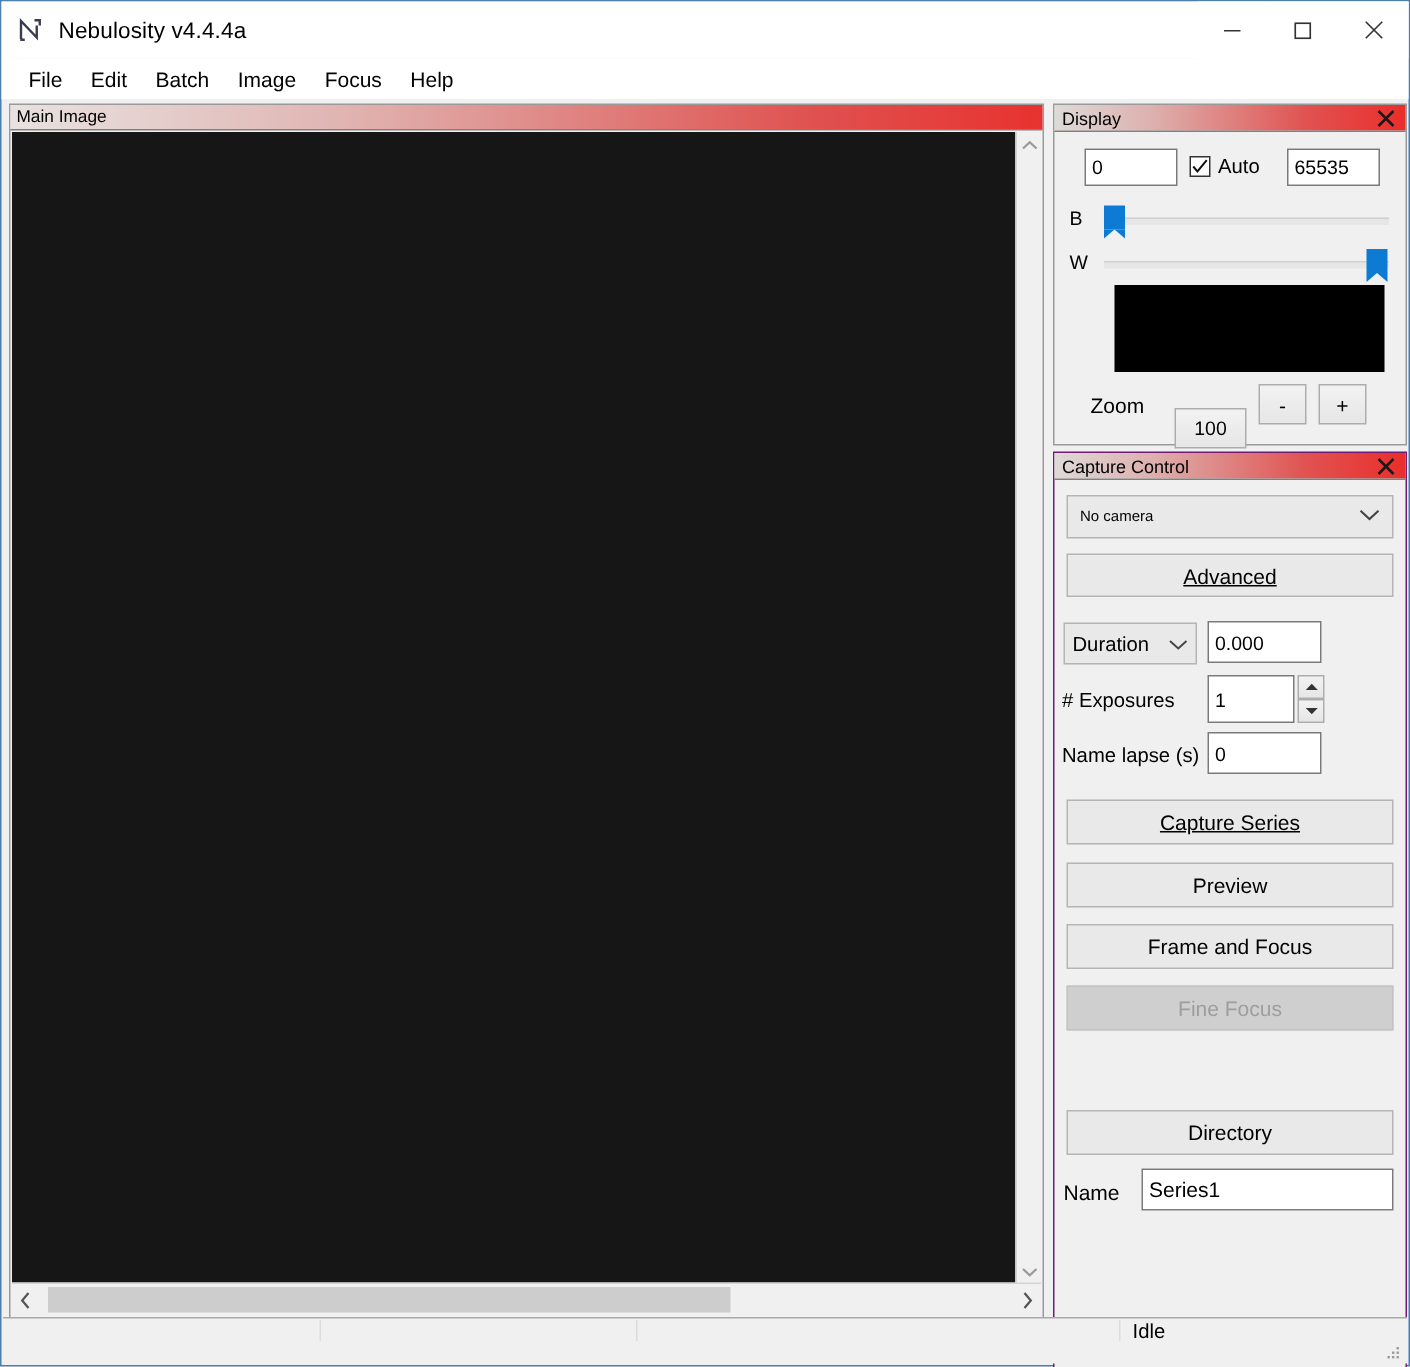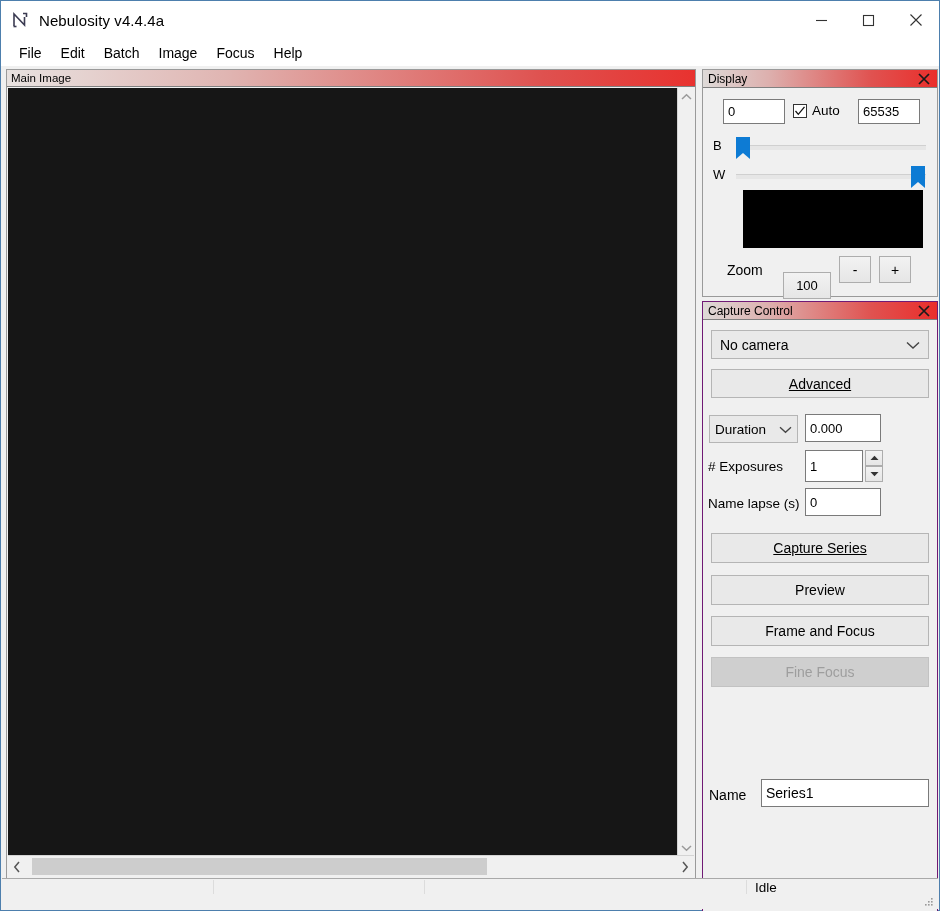--- a/index.html
+++ b/index.html
@@ -308,21 +308,21 @@
   #camera-select {
     position: absolute;
     left: 8px; top: 28px;
     width: 218px; height: 29px;
     background: #e9e9e9;
     border: 1px solid #b5b5b5;
     box-sizing: border-box;
     display: flex;
     align-items: center;
     padding: 0 8px;
-    font-size: 14px;
+    font-size: 10px;
     color: #000;
     gap: 40px;
   }
   #camera-select .chev {
     margin-left: auto;
   }
   #advanced-button {
     position: absolute;
     left: 8px; top: 67px;
     width: 218px; height: 29px;
@@ -603,20 +603,21 @@
       </span>
     </div>
 
     <span id="timelapse-label">Name lapse (s)</span>
     <div class="tbox" id="timelapse-input">0</div>
 
     <div class="btn action-button" id="capture-series-button">Capture Series</div>
     <div class="btn action-button" id="preview-button">Preview</div>
     <div class="btn action-button" id="frame-focus-button">Frame and Focus</div>
     <div class="btn action-button" id="fine-focus-button">Fine Focus</div>
+    <div class="btn action-button" id="directory-button">Directory</div>
 
     <span id="name-label">Name</span>
     <div class="tbox" id="name-input">Series1</div>
   </div>
 
   <div id="status-bar">
     <div class="status-cell" id="status-cell-1"></div>
     <div class="status-cell" id="status-cell-2"></div>
     <div class="status-cell" id="status-cell-3"></div>
     <div class="status-cell" id="status-cell-4">Idle</div>

